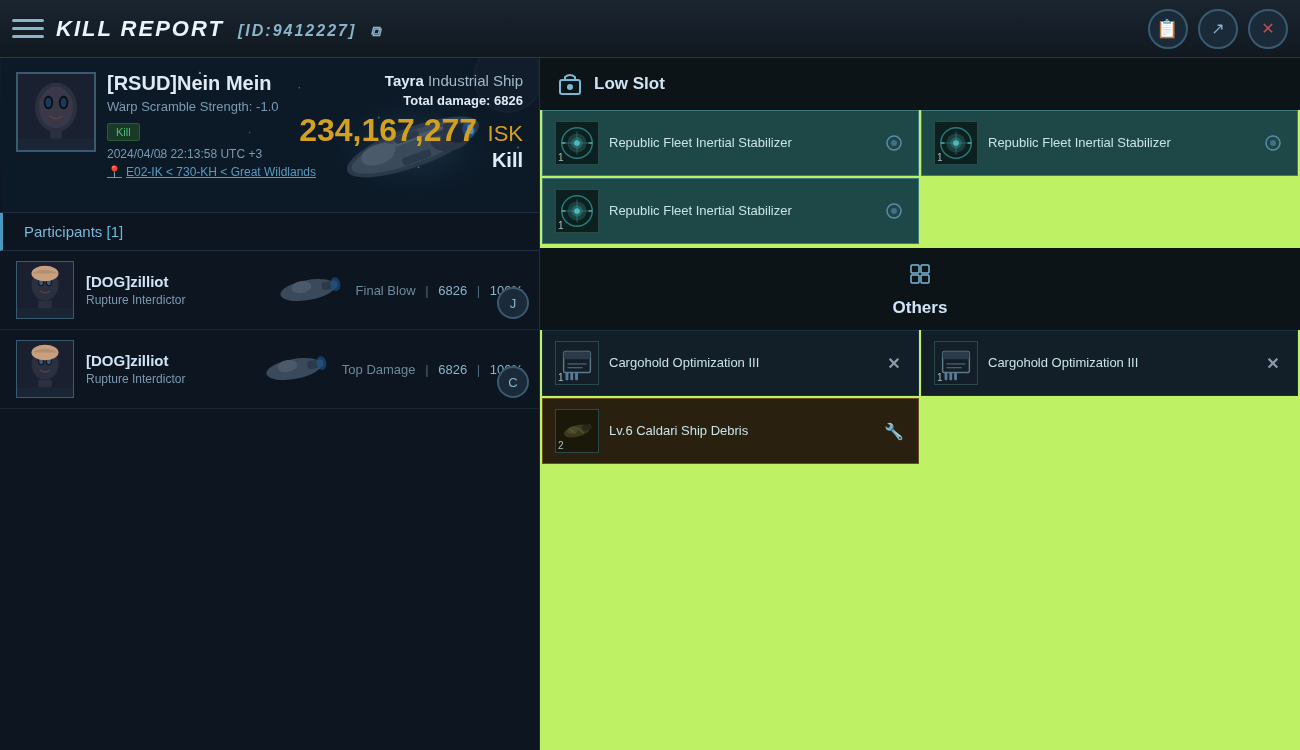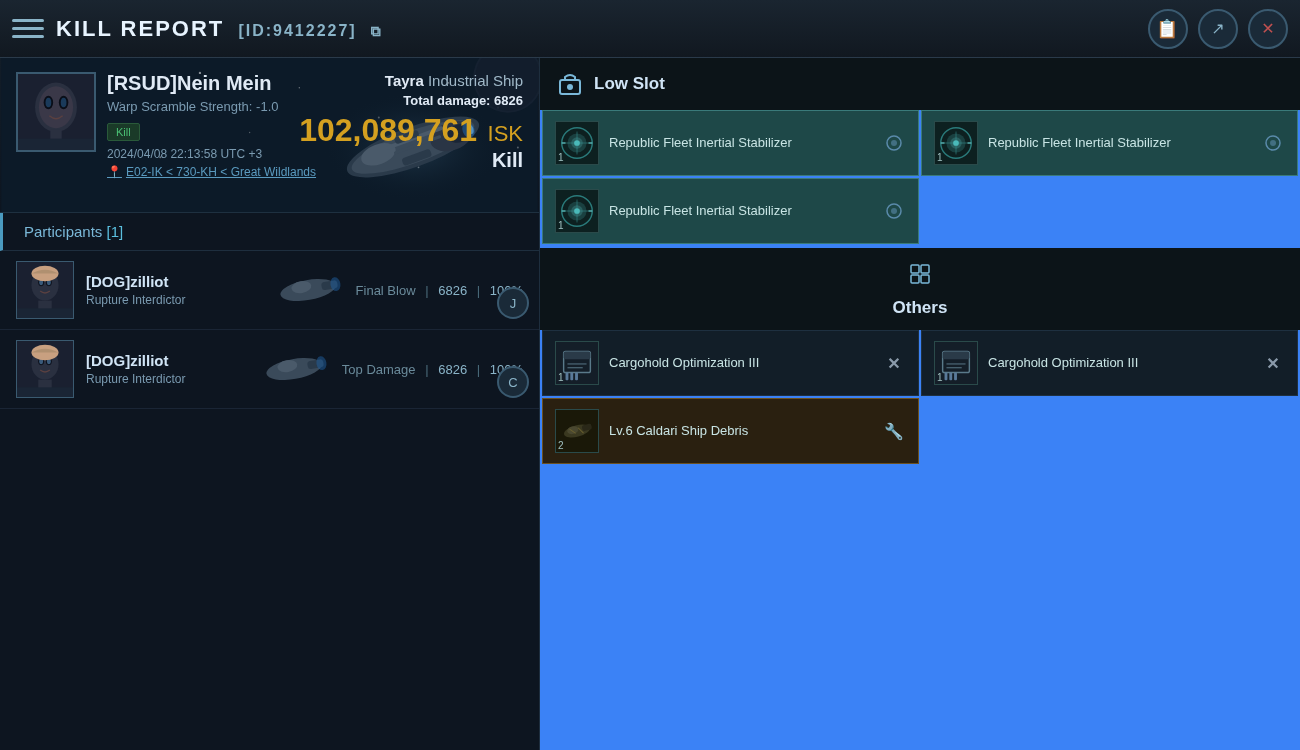--- a/index.html
+++ b/index.html
@@ -38,20 +38,21 @@
       background: #8ab4c8;
       border-radius: 2px;
     }
     .header-title {
       font-size: 22px;
       font-weight: bold;
       letter-spacing: 2px;
       color: #e8f4ff;
       text-transform: uppercase;
       flex: 1;
+      font-style: italic;
     }
     .header-title .id-part {
       font-size: 16px;
       color: #8ab4c8;
       margin-left: 6px;
     }
     .header-actions {
       display: flex;
       gap: 10px;
     }
@@ -272,21 +273,21 @@
       align-items: center;
       justify-content: center;
       font-size: 13px;
       color: #8ab4c8;
       position: absolute;
     }
 
     
     .right-panel {
       flex: 1;
-      background: #3b82f6;
+      background: #bef264;
       overflow-y: auto;
       padding: 0;
     }
 
     .section-header {
       display: flex;
       align-items: center;
       gap: 10px;
       padding: 12px 16px;
       font-size: 17px;
@@ -517,21 +518,21 @@
       <div class="kill-summary" style="position:absolute;right:16px;bottom:8px;text-align:right;z-index:3;">
         <div class="ship-type">
           <span class="ship-name">Tayra</span>
           <span>Industrial Ship</span>
         </div>
         <div class="total-damage">
           <span>Total damage:</span>
           <span>6826</span>
         </div>
         <div>
-          <span class="isk-value">102,089,761</span>
+          <span class="isk-value">234,167,277</span>
           <span class="isk-label">ISK</span>
         </div>
         <div class="kill-type">Kill</div>
       </div>
     </div>
 
     <div class="participants-header">
       <span>Participants</span>
       <span class="count">[1]</span>
     </div>

